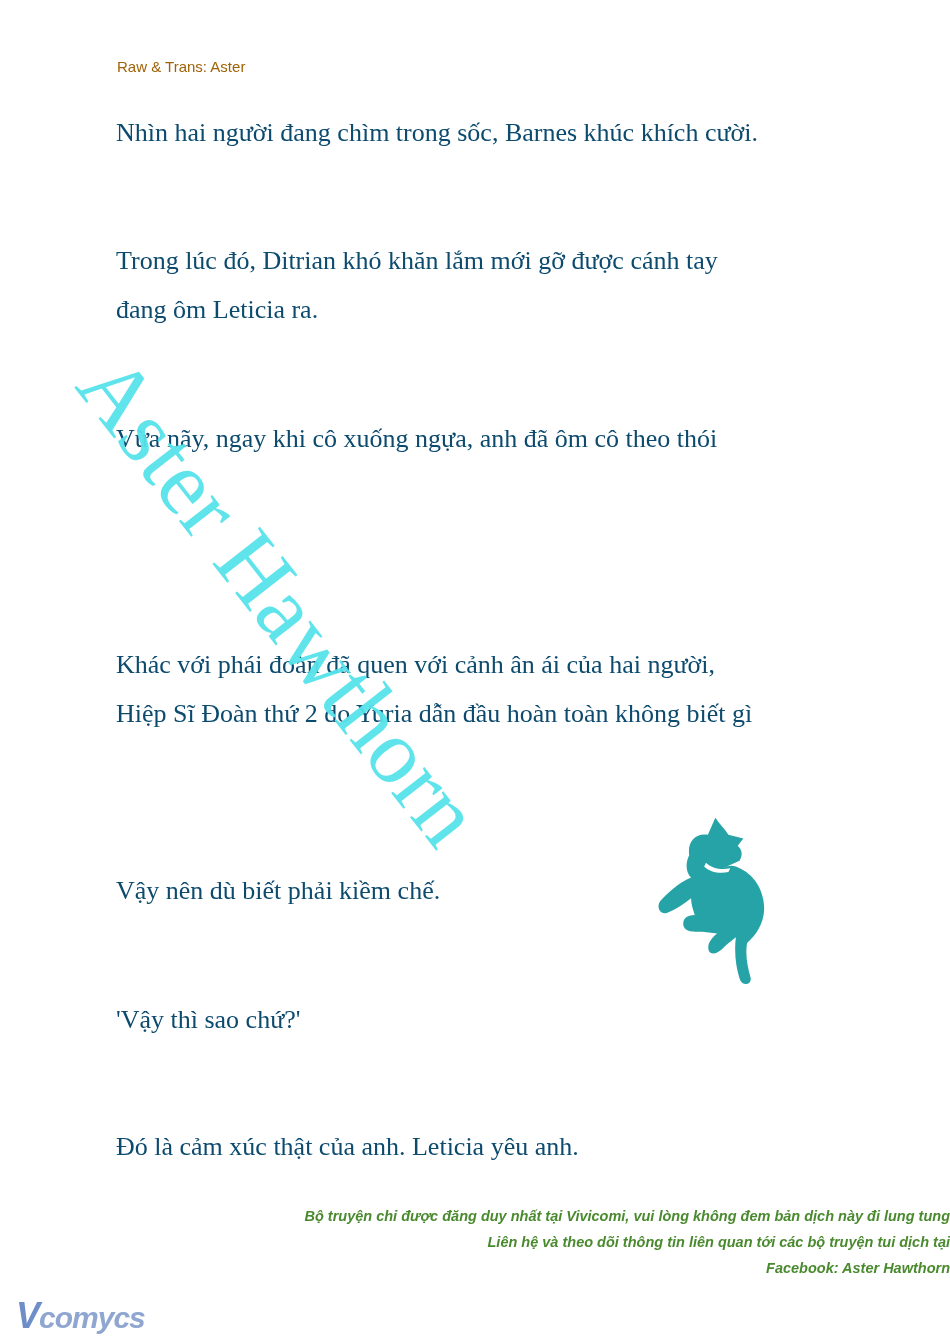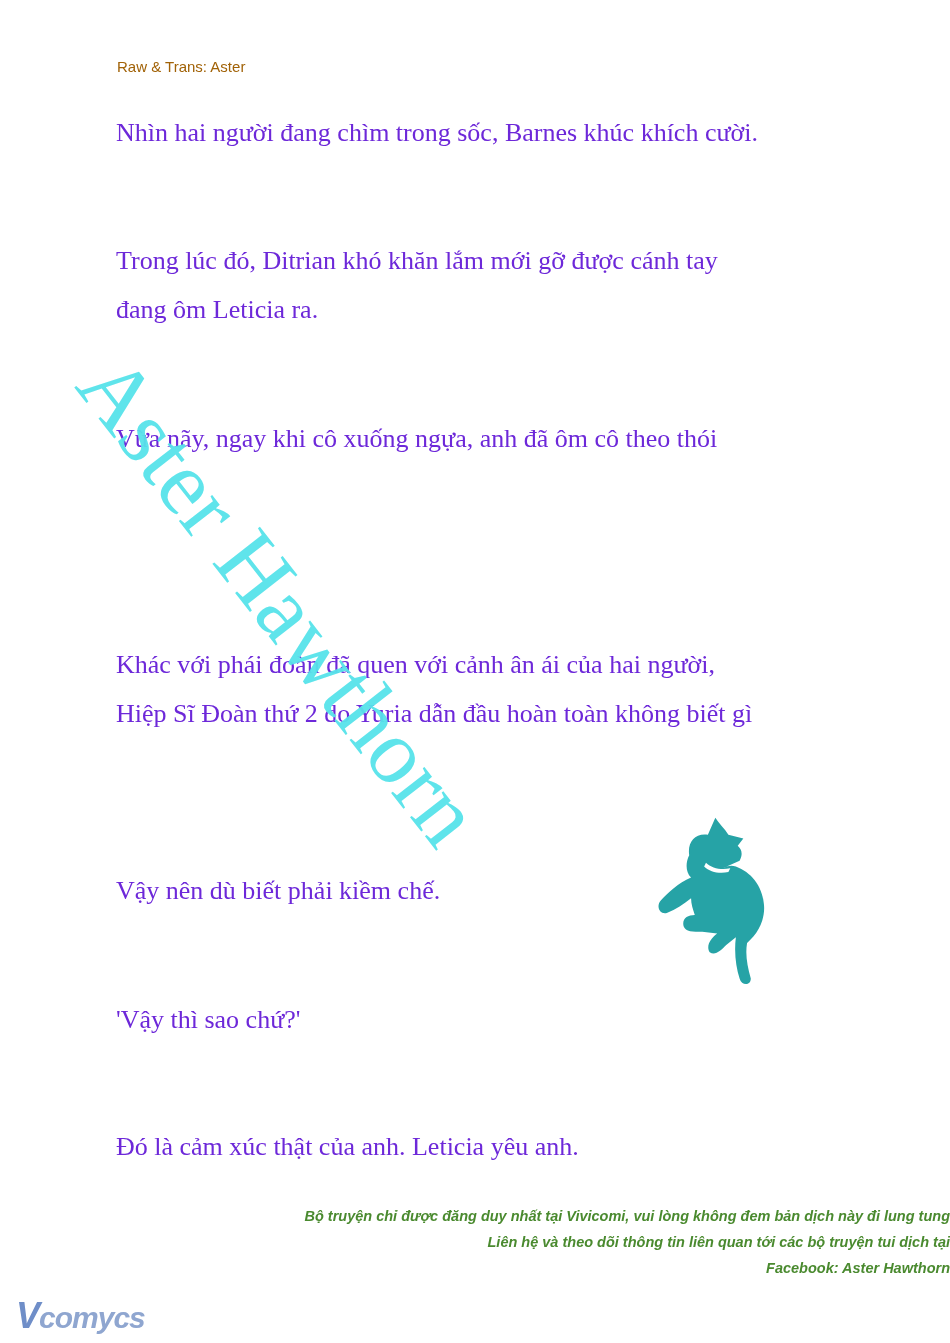--- a/index.html
+++ b/index.html
@@ -6,21 +6,21 @@
   body {
     width: 950px; height: 1343px; background: #ffffff; position: relative; overflow: hidden;
     font-family: "Liberation Serif", "DejaVu Serif", serif; color: #111;
   }
   .header {
     position: absolute; left: 117px; top: 58px;
     font-family: "Liberation Sans", "DejaVu Sans", sans-serif; font-size: 15px; color: #a16207;
   }
   .para {
     position: absolute; left: 116px; width: 740px;
-    font-size: 26px; line-height: 49px; color: #6d28d9;
+    font-size: 26px; line-height: 49px; color: #0c4a6e;
   }
   .watermark {
     position: absolute; left: 140px; top: 335px;
     font-family: "Liberation Serif", "DejaVu Serif", serif;
     font-size: 92px; color: #57e3ea; opacity: 0.95;
     transform-origin: 0 0; transform: rotate(52deg);
     white-space: nowrap; pointer-events: none;
   }
   .cat { position: absolute; left: 650px; top: 805px; width: 140px; height: 190px; }
   .footer {

